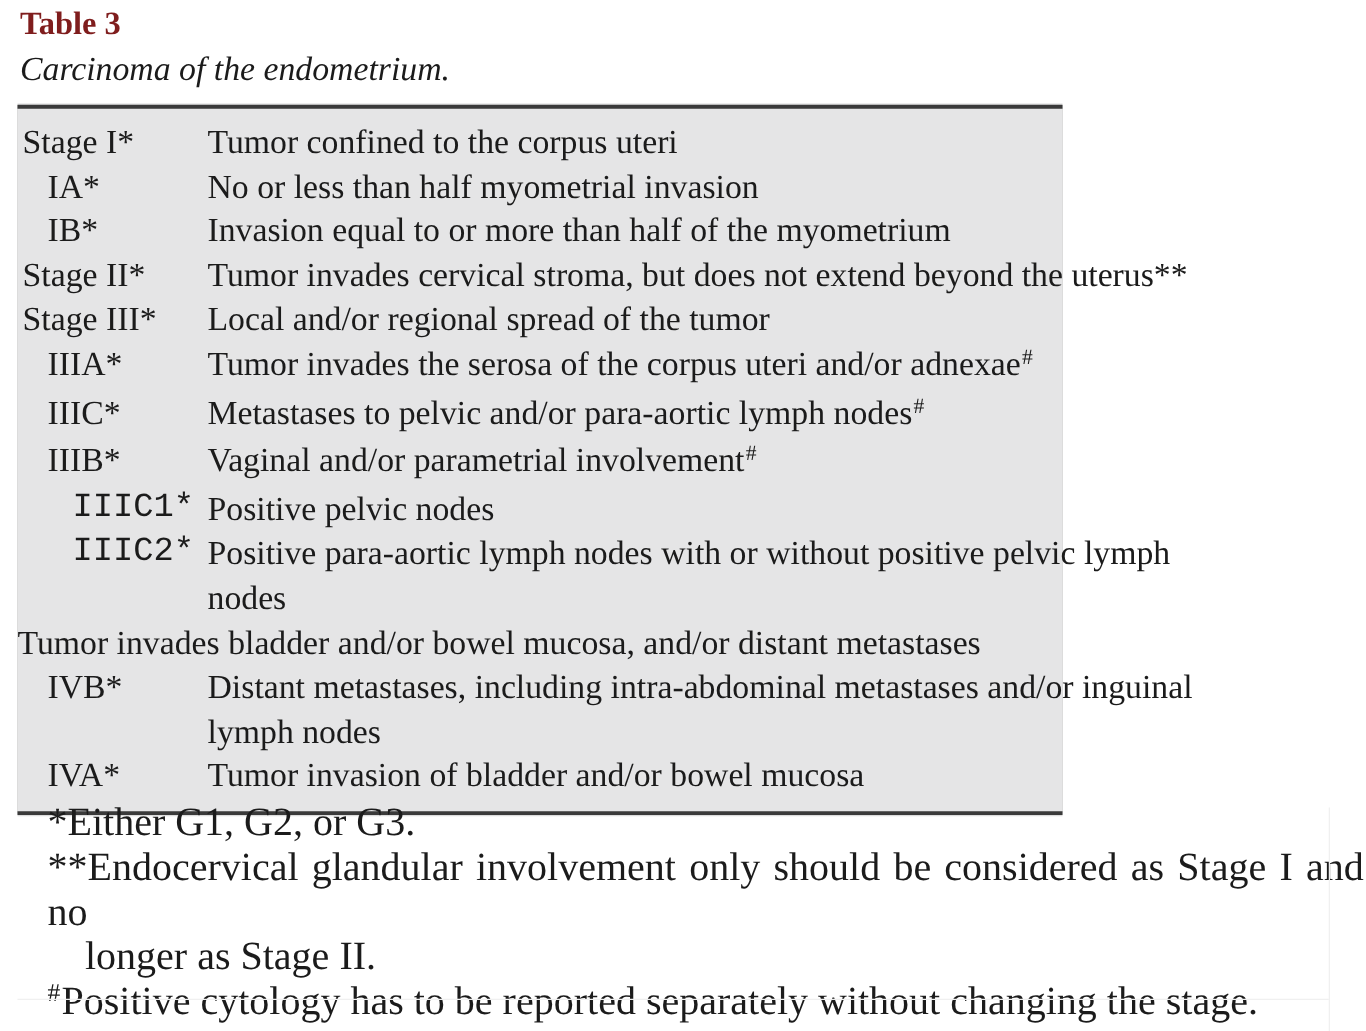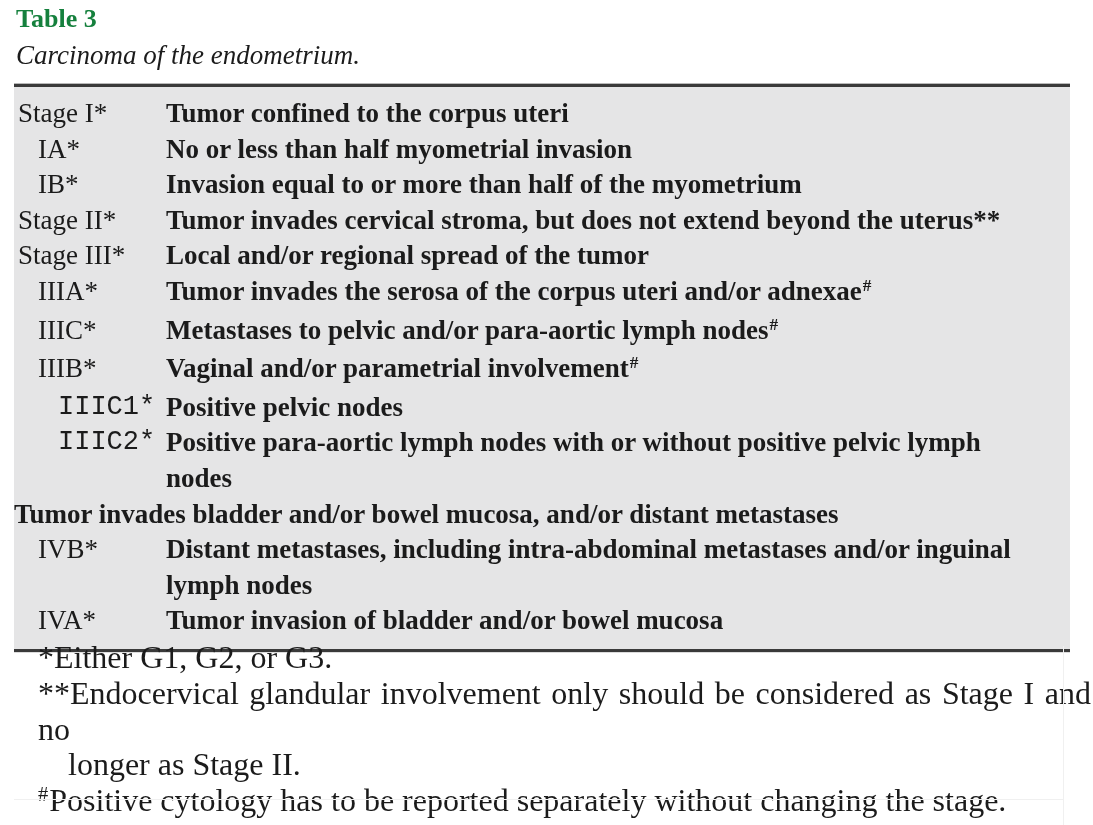--- a/index.html
+++ b/index.html
@@ -5,46 +5,46 @@
   html,body{margin:0;padding:0;}
   body{
     width:1093px;height:825px;background:#ffffff;
     font-family:"Liberation Serif","DejaVu Serif",serif;
     color:#1b1b1b;
   }
   .page{position:relative;width:1093px;height:825px;overflow:hidden;background:#ffffff;}
 
   .hdr-title{
     position:absolute;left:16px;top:1px;
-    font-size:26px;font-weight:700;line-height:36px;color:#15803d;
+    font-size:26px;font-weight:700;line-height:36px;color:#7f1d1d;
   }
   .hdr-caption{
     position:absolute;left:16px;top:37px;
     font-size:27px;line-height:36px;font-style:italic;
   }
 
   .table-wrap{
-    position:absolute;left:14px;top:84px;width:1056px;
+    position:absolute;left:14px;top:84px;width:836px;
     background:#e5e5e6;
     border-top:3px solid #3a3a3a;
     border-bottom:3px solid #000000;
     box-shadow:0 -1px 0 #b9b9b9, 0 1px 0 #dcdcdc;
     padding:9px 0 10px 0;
     box-sizing:border-box;
   }
   .row{display:flex;align-items:flex-start;}
   .cell-stage{
     flex:0 0 152px;box-sizing:border-box;
     font-size:27px;line-height:35.6px;white-space:nowrap;
   }
   .ind0{padding-left:4px;}
   .ind1{padding-left:24px;}
   .ind2{padding-left:44px;font-family:Liberation Mono, monospace;}
   .cell-desc{flex:1 1 auto;font-size:27px;line-height:35.6px;min-width:0;}
-  .line{white-space:nowrap;font-weight:bold;}
+  .line{white-space:nowrap;}
   .sup{font-size:64%;position:relative;top:-0.52em;margin-left:1px;}
 
   .footnotes{
     position:absolute;left:16px;top:640px;width:1053px;
     font-size:32px;line-height:35.8px;margin-left:22px;
   }
   .fn-line{white-space:nowrap;}
   .fn-line.just{white-space:normal;text-align:justify;text-align-last:justify;}
   .fn-line.hang{padding-left:30px;}
   .fn-sup{font-size:64%;position:relative;top:-0.52em;margin-right:1px;}

